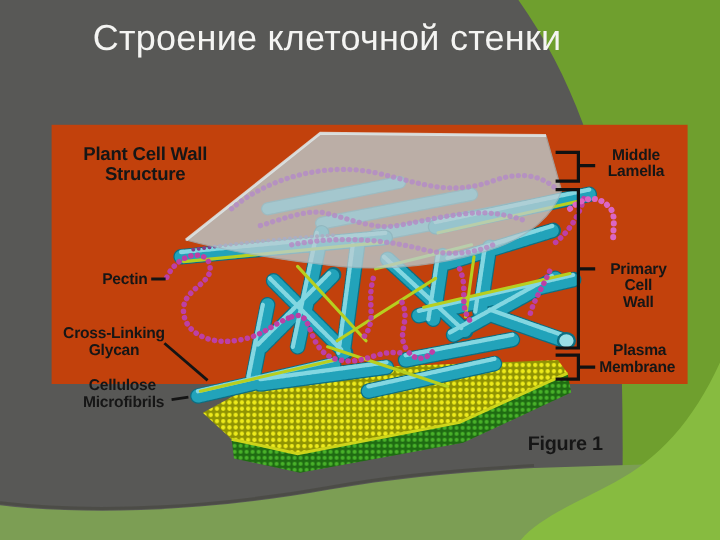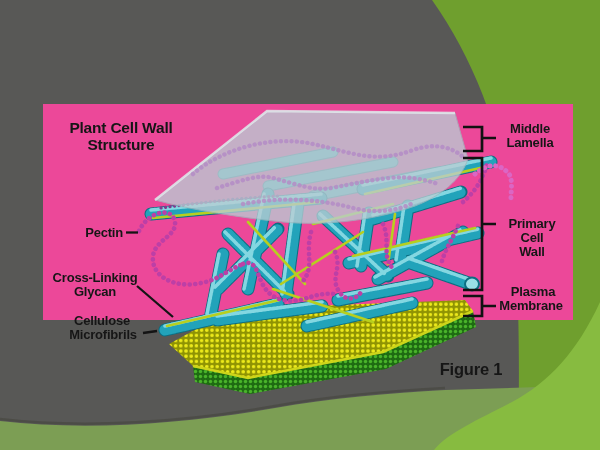--- a/index.html
+++ b/index.html
@@ -3,21 +3,21 @@
 <meta charset="utf-8">
 <style>
   html,body{margin:0;padding:0;background:#2e2e2e;}
   .slide{position:relative;width:600px;height:450px;overflow:hidden;background:#585856;
          font-family:"Liberation Sans",sans-serif;}
   .bg{position:absolute;left:0;top:0;width:600px;height:450px;display:block;}
   .slide-title{position:absolute;top:16px;left:0;width:545px;margin:0;
       text-align:center;font-size:30px;font-weight:400;letter-spacing:0.2px;
       color:#f4f4f2;font-family:"Liberation Sans",sans-serif;}
   .figure-panel{position:absolute;left:43px;top:104px;width:530px;height:216px;
-      background:#ec4899;}
+      background:#c2410c;}
   .figure-panel svg{display:block;width:530px;height:292px;}
   
   .ft{font-family:"Liberation Sans",sans-serif;font-weight:700;fill:#161616;letter-spacing:-0.2px;}
   .s15{font-size:15.5px;} .s13{font-size:13px;} .s16{font-size:16.5px;}
   
   .ann{stroke:#141414;stroke-width:2.3;fill:none;}
   .brk{stroke:#111;stroke-width:2.7;fill:none;}
   
   .rd{stroke:#0c6e82;stroke-width:13;stroke-linecap:round;fill:none;}
   .rm{stroke:#22a3ba;stroke-width:11;stroke-linecap:round;fill:none;stroke-dasharray:2.4 1.3;}
@@ -38,20 +38,21 @@
 <div class="slide">
 
   <svg class="bg" viewBox="0 0 600 450" preserveAspectRatio="none">
     <rect x="0" y="0" width="600" height="450" fill="#585856"></rect>
     <path d="M432,0 L600,0 L600,450 L518,450 C520,360 519,275 512,212 C504,140 476,62 432,0 Z" fill="#6F9F2E"></path>
     <path d="M0,419 C85,429 185,422 275,406 C330,396 390,391 445,388" stroke="#46463f" stroke-width="2.5" fill="none" opacity="0.65"></path>
     <path d="M0,421 C85,431 185,424 275,408 C330,398 390,393 445,390 L600,385 L600,450 L0,450 Z" fill="#7C9E54"></path>
     <path d="M600,302 C577,352 549,382 512,402 C478,420 449,432 434,450 L600,450 Z" fill="#87BB40"></path>
   </svg>
 
+  <h1 class="slide-title">Строение клеточной стенки</h1>
 
   <div class="figure-panel">
     <svg viewBox="0 0 530 292">
       <defs>
         <pattern id="ydots" width="5.2" height="5.2" patternUnits="userSpaceOnUse">
           <rect width="5.2" height="5.2" fill="#8f9303"></rect>
           <circle cx="2.6" cy="2.6" r="1.8" fill="#edea1b"></circle>
         </pattern>
         <pattern id="gdots" width="5" height="5" patternUnits="userSpaceOnUse">
           <rect width="5" height="5" fill="#1e6b12"></rect>

